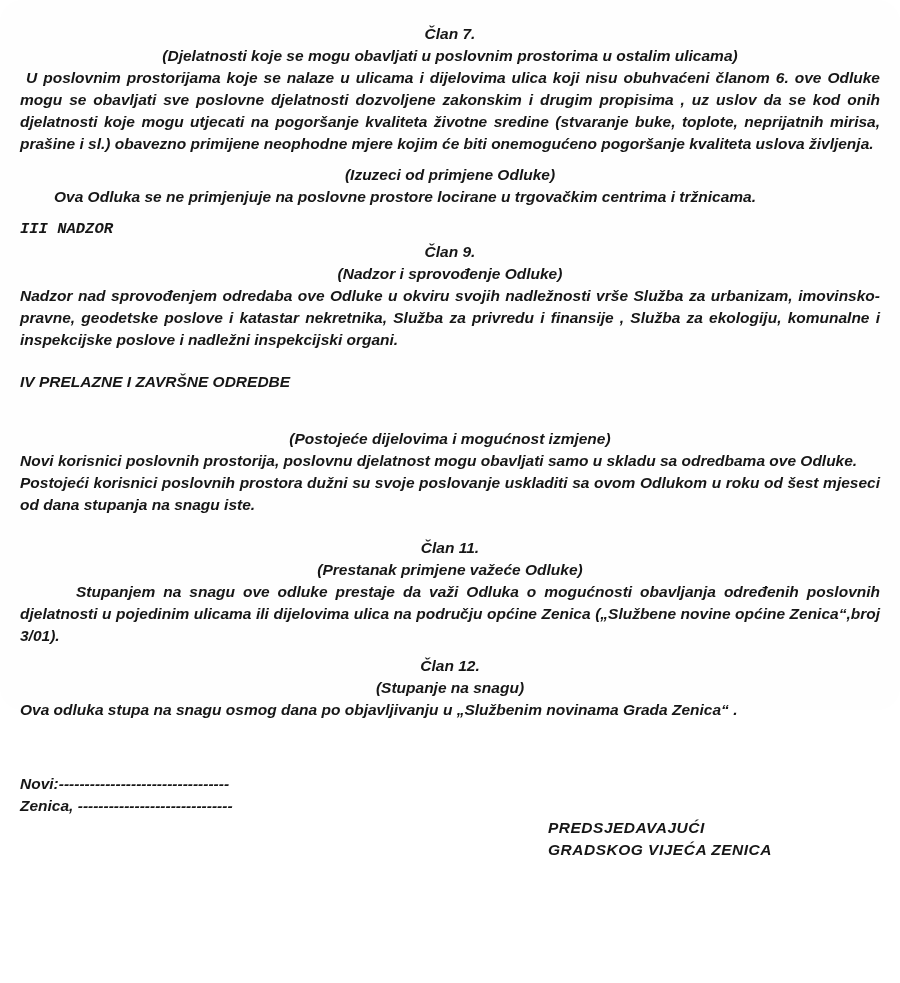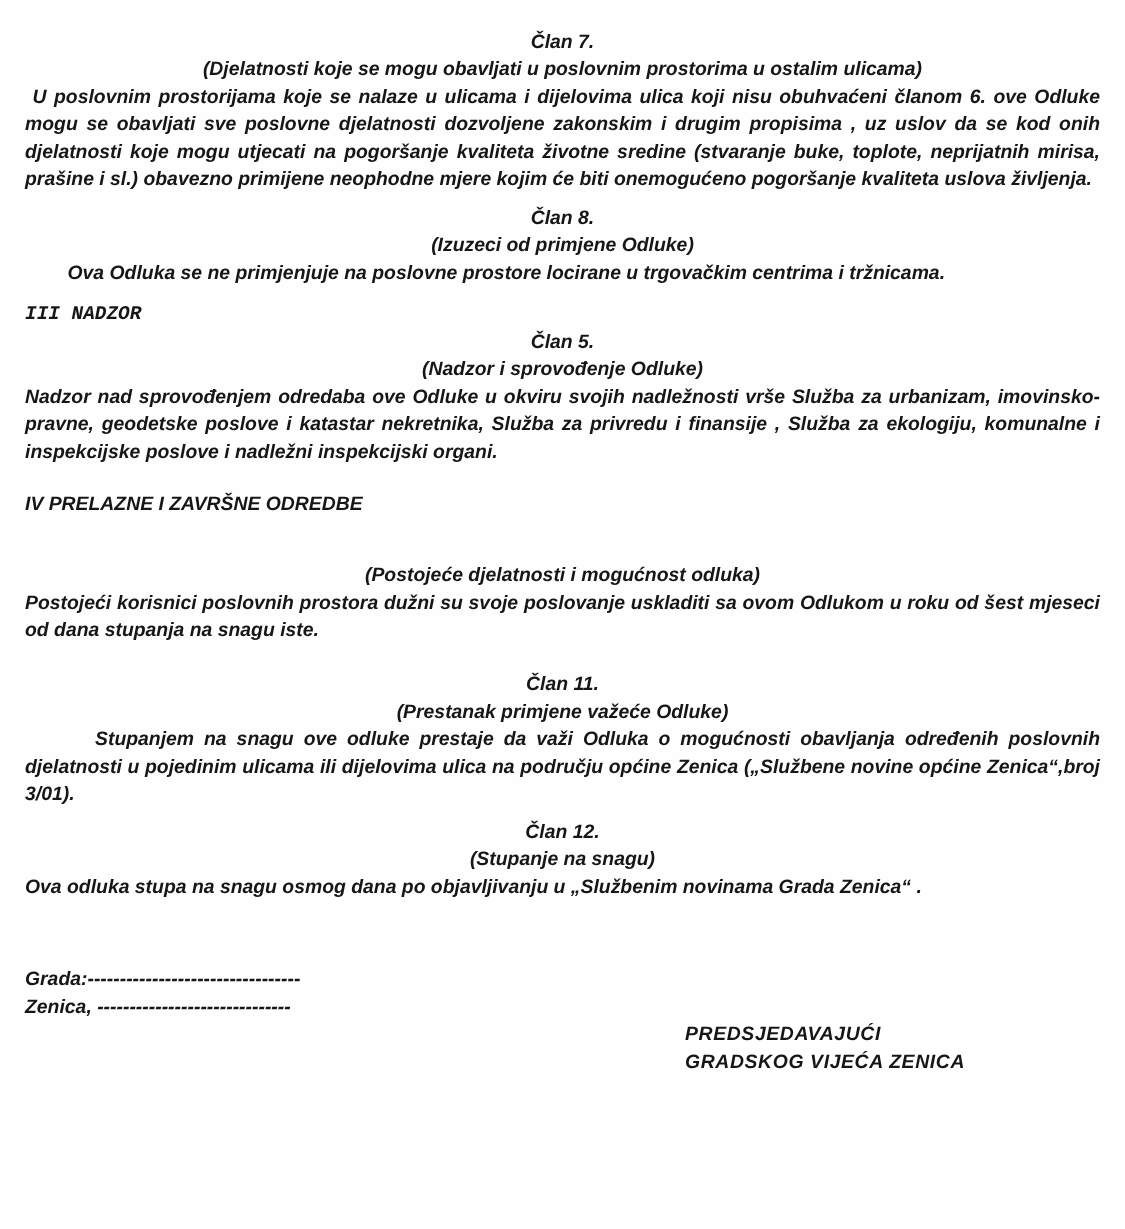--- a/index.html
+++ b/index.html
@@ -55,54 +55,54 @@
 
 <div class="page">
 
   <section class="article article-7">
     <div class="heading center">Član 7.</div>
     <div class="subtitle center">(Djelatnosti koje se  mogu obavljati u poslovnim prostorima u ostalim ulicama)</div>
     <p class="justify indent-sm">U poslovnim prostorijama koje se nalaze u ulicama i dijelovima ulica koji nisu obuhvaćeni članom 6. ove Odluke mogu se obavljati  sve poslovne djelatnosti dozvoljene zakonskim i drugim propisima , uz uslov da se kod onih djelatnosti koje mogu utjecati na pogoršanje kvaliteta životne sredine (stvaranje buke, toplote, neprijatnih mirisa, prašine i sl.) obavezno primijene neophodne mjere kojim će biti onemogućeno pogoršanje kvaliteta uslova življenja.</p>
   </section>
 
   <section class="article article-8">
-    <div class="heading center">Član 8.</div>
     <div class="subtitle center">(Izuzeci od primjene Odluke)</div>
     <p class="indent-md">Ova Odluka se ne primjenjuje na poslovne prostore locirane u  trgovačkim centrima i tržnicama.</p>
   </section>
 
   <div class="section-heading section-nadzor">III NADZOR</div>
 
   <section class="article article-9">
-    <div class="heading center">Član 5.</div>
+    <div class="heading center">Član 9.</div>
     <div class="subtitle center">(Nadzor i sprovođenje Odluke)</div>
     <p class="justify">Nadzor nad sprovođenjem odredaba ove Odluke u okviru svojih nadležnosti vrše Služba za  urbanizam, imovinsko-pravne, geodetske poslove i katastar nekretnika, Služba za privredu i finansije , Služba za ekologiju, komunalne i inspekcijske poslove i nadležni inspekcijski organi.</p>
   </section>
 
   <div class="section-heading section-zavrsne">IV PRELAZNE I ZAVRŠNE ODREDBE</div>
 
   <section class="article article-10">
-    <div class="subtitle center">(Postojeće djelatnosti i mogućnost odluka)</div>
+    <div class="subtitle center">(Postojeće dijelovima i mogućnost izmjene)</div>
+    <p class="justify">Novi korisnici poslovnih prostorija, poslovnu djelatnost mogu obavljati samo u skladu sa odredbama ove Odluke.</p>
     <p class="justify">Postojeći  korisnici poslovnih prostora  dužni su svoje poslovanje uskladiti sa ovom Odlukom u roku od šest mjeseci od dana stupanja na snagu iste.</p>
   </section>
 
   <section class="article article-11">
     <div class="heading center">Član 11.</div>
     <div class="subtitle center">(Prestanak primjene važeće Odluke)</div>
     <p class="justify indent-lg">Stupanjem na snagu ove odluke prestaje da važi Odluka o mogućnosti obavljanja određenih poslovnih djelatnosti  u pojedinim ulicama ili dijelovima ulica na području općine Zenica („Službene novine općine Zenica“,broj 3/01).</p>
   </section>
 
   <section class="article article-12">
     <div class="heading center">Član 12.</div>
     <div class="subtitle center">(Stupanje na snagu)</div>
     <p>Ova odluka stupa na snagu osmog dana po objavljivanju u „Službenim novinama Grada Zenica“ .</p>
   </section>
 
   <div class="footer-block">
-    <div class="footer-line">Grada:---------------------------------</div>
+    <div class="footer-line">Novi:---------------------------------</div>
     <div class="footer-line">Zenica, ------------------------------</div>
     <div class="signature-block">
       <div>PREDSJEDAVAJUĆI</div>
       <div>GRADSKOG VIJEĆA ZENICA</div>
     </div>
   </div>
 
 </div>
 
 </body></html>

